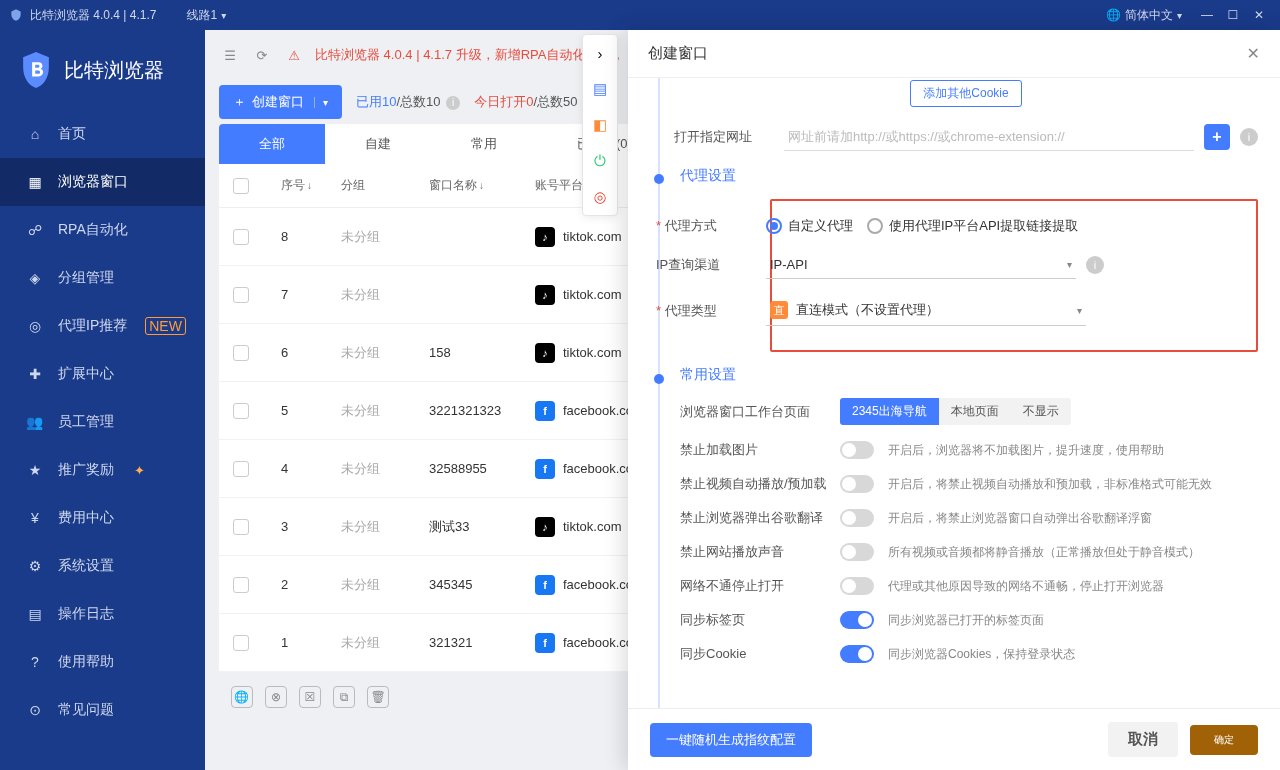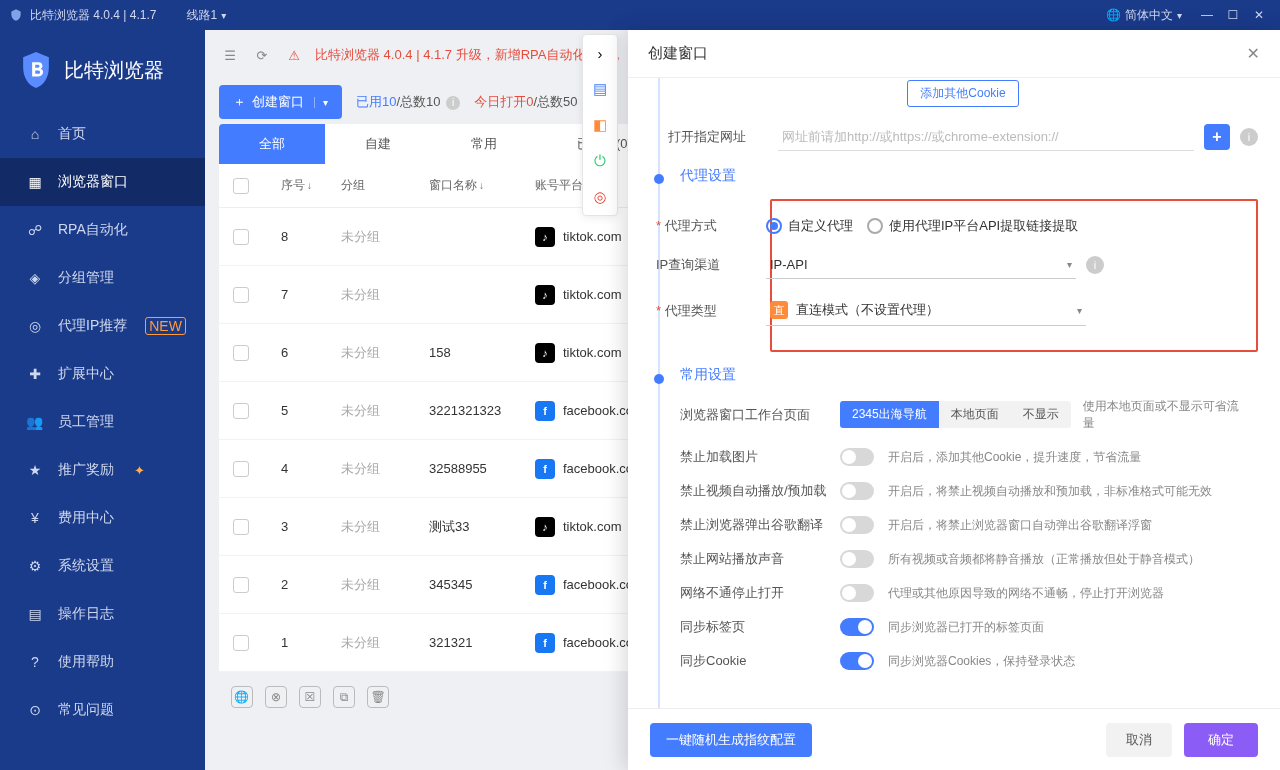--- a/index.html
+++ b/index.html
@@ -76,21 +76,21 @@
 
 
 .panel { position:absolute; top:30px; right:0; width:652px; height:740px; background:#fff; box-shadow:-4px 0 20px rgba(0,0,0,.15); z-index:10; display:flex; flex-direction:column; }
 .panel-head { height:48px; display:flex; align-items:center; padding:0 20px; font-size:15px; color:#333; border-bottom:1px solid #eee; }
 .panel-head .spacer { flex:1; }
 .panel-head .close { cursor:pointer; color:#888; font-size:16px; }
 .panel-body { flex:1; overflow:hidden; padding:10px 22px 0 22px; font-size:13px; color:#333; position:relative; }
 .timeline { position:absolute; left:30px; top:-20px; bottom:0; width:2px; background:#d7e2ff; }
 .tdot { position:absolute; left:26px; width:10px; height:10px; background:#447cff; border-radius:50%; }
 
-.row { display:flex; align-items:center; margin-left:18px; margin-bottom:16px; }
+.row { display:flex; align-items:center; margin-left:24px; margin-bottom:16px; }
 .row .label { width:110px; color:#555; }
 .row .req::before { content:"* "; color:#e74c3c; }
 .ghost-btn { border:1px solid #447cff; color:#447cff; border-radius:3px; padding:4px 12px; font-size:12px; cursor:pointer; }
 .url-input { flex:1; border:none; border-bottom:1px solid #ddd; padding:6px 4px; font-size:13px; color:#333; outline:none; }
 .url-input::placeholder { color:#bbb; }
 .plus-btn { width:26px; height:26px; background:#447cff; color:#fff; border-radius:4px; display:flex; align-items:center; justify-content:center; margin-left:10px; cursor:pointer; font-size:16px; font-weight:bold; }
 .info-icon { width:18px; height:18px; border-radius:50%; background:#ccc; color:#fff; font-size:11px; display:flex; align-items:center; justify-content:center; margin-left:10px; }
 
 .section-title { color:#447cff; font-weight:500; margin:14px 0 14px 30px; font-size:14px; }
 
@@ -112,22 +112,22 @@
 .switch { width:34px; height:18px; background:#d8d8d8; border-radius:9px; position:relative; cursor:pointer; flex-shrink:0; }
 .switch::after { content:""; position:absolute; top:2px; left:2px; width:14px; height:14px; background:#fff; border-radius:50%; transition:.15s; }
 .switch.on { background:#447cff; }
 .switch.on::after { left:18px; }
 .switchrow { display:flex; align-items:center; margin-left:30px; margin-bottom:16px; }
 .switchrow .label { width:160px; color:#555; }
 .switchrow .desc { margin-left:14px; color:#888; font-size:12px; flex:1; line-height:1.5; }
 
 .panel-foot { height:62px; border-top:1px solid #eee; display:flex; align-items:center; padding:0 22px; gap:12px; }
 .btn-outline { background:#447cff; color:#fff; padding:8px 16px; border-radius:4px; font-size:13px; cursor:pointer; }
-.btn-grey { background:#f2f2f2; color:#555; padding:8px 20px; border-radius:4px; font-size:13px; cursor:pointer; }
-.btn-ok { background:#8b5cf6; color:#fff; padding:8px 24px; border-radius:4px; font-size:13px; cursor:pointer; }
+.btn-grey { background:#f2f2f2; color:#555; padding:8px 20px; border-radius:4px; font-size:15px; cursor:pointer;font-weight:bold; }
+.btn-ok { background:#a16207; color:#fff; padding:8px 24px; border-radius:4px; font-size:10px; cursor:pointer; }
 </style>
 </head>
 <body>
 
 <div class="titlebar">
   <span class="logo-icon">
     <svg viewBox="0 0 24 24" fill="#7fa3e8">
         <path d="M12 2L4 6v5c0 5 3.4 9.7 8 11 4.6-1.3 8-6 8-11V6l-8-4z"></path>
       </svg>
   </span>
@@ -457,28 +457,27 @@
 
     <div class="section-title">常用设置</div>
 
     <div class="switchrow">
       <span class="label">浏览器窗口工作台页面</span>
       <div class="seggroup">
         <span class="seg active">2345出海导航</span>
         <span class="seg">本地页面</span>
         <span class="seg">不显示</span>
       </div>
-      <span class="seghint">使用本地页面或不显示可省流量</span>
     </div>
 
     <div id="switches">
         <div class="switchrow">
     <span class="label">禁止加载图片</span>
     <span class="switch "></span>
-    <span class="desc">开启后，添加其他Cookie，提升速度，节省流量</span>
+    <span class="desc">开启后，浏览器将不加载图片，提升速度，使用帮助</span>
         </div>
         <div class="switchrow">
     <span class="label">禁止视频自动播放/预加载</span>
     <span class="switch "></span>
     <span class="desc">开启后，将禁止视频自动播放和预加载，非标准格式可能无效</span>
         </div>
         <div class="switchrow">
     <span class="label">禁止浏览器弹出谷歌翻译</span>
     <span class="switch "></span>
     <span class="desc">开启后，将禁止浏览器窗口自动弹出谷歌翻译浮窗</span>

